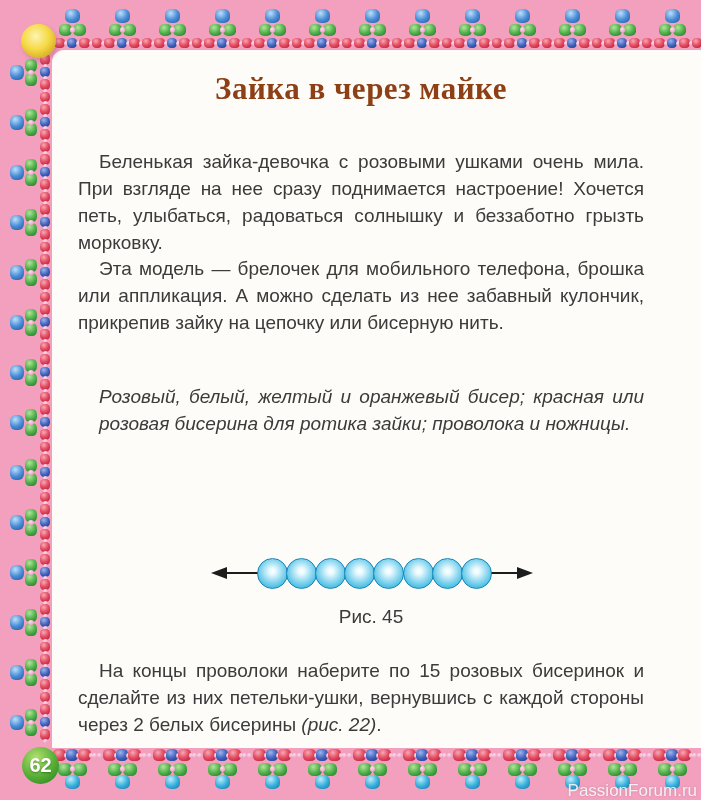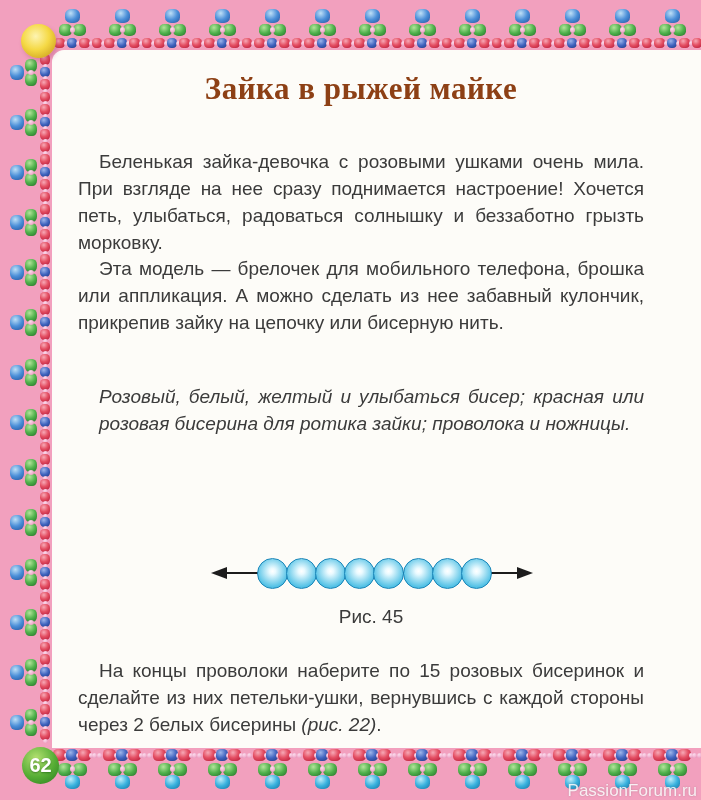--- a/index.html
+++ b/index.html
@@ -83,26 +83,26 @@
     font-size: 17px; color: rgba(255,255,255,.85);
     text-shadow: 0 0 2px rgba(130,100,115,.45);
   }
 </style>
 </head>
 <body>
 
 <div class="page">
   <div class="paper"></div>
 
-  <h1 class="title">Зайка в рыжей майке</h1>
+  <h1 class="title">Зайка в через майке</h1>
 
   <p class="p-body" id="p1">Беленькая зайка-девочка с розовыми ушками очень мила. При взгляде на нее сразу поднимается настроение! Хочется петь, улыбаться, радоваться солнышку и беззаботно грызть морковку.</p>
   <p class="p-body" id="p2">Эта модель — брелочек для мобильного телефона, брошка или аппликация. А можно сделать из нее забавный кулончик, прикрепив зайку на цепочку или бисерную нить.</p>
 
-  <div class="materials-text">Розовый, белый, желтый и улыбаться бисер; красная или розовая бисерина для ротика зайки; проволока и ножницы.</div>
+  <div class="materials-text">Розовый, белый, желтый и оранжевый бисер; красная или розовая бисерина для ротика зайки; проволока и ножницы.</div>
 
 
   <div class="arrowhead left"></div>
   <div class="wire"></div>
   <div class="arrowhead right"></div>
   <div id="figure-beads"></div>
   <div class="fig-caption">Рис. 45</div>
 
   <p class="p-body" id="p4"><span>На концы проволоки наберите по 15 розовых бисеринок и сделайте из них петельки-ушки, вернувшись с каждой стороны через 2 белых бисерины </span><span class="ref-italic">(рис. 22)</span><span>.</span></p>
 

